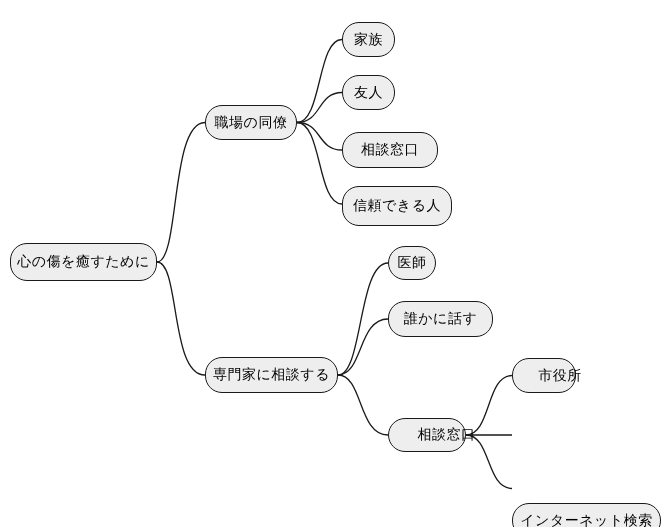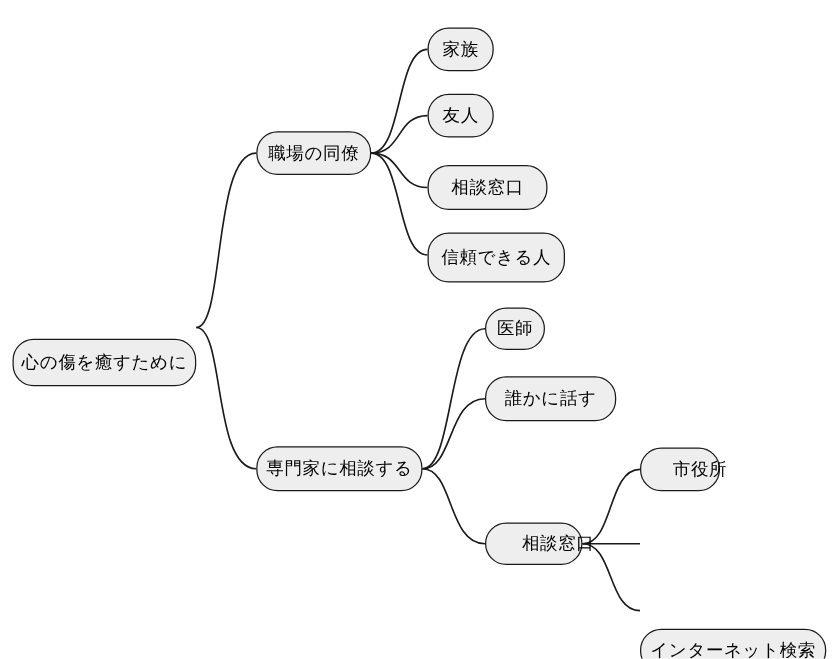--- a/index.html
+++ b/index.html
@@ -35,21 +35,21 @@
     justify-content: center;
     background: #eeeeee;
     border: 1.6px solid #1a1a1a;
     border-radius: 17px;
     font-size: 14px;
     color: #000000;
     white-space: nowrap;
     letter-spacing: 0.5px;
   }
   
-  .n-root      { left: 10px;  top: 243px; width: 147px; height: 38px; margin-top: 28px; }
+  .n-root      { left: 10px;  top: 243px; width: 147px; height: 38px; }
   .n-talk      { left: 205px; top: 105px; width: 92px;  height: 35px; }
   .n-family    { left: 342px; top: 22px;  width: 53px;  height: 35px; }
   .n-friend    { left: 342px; top: 75px;  width: 53px;  height: 35px; }
   .n-colleague { left: 342px; top: 132px; width: 96px;  height: 36px; }
   .n-trusted   { left: 342px; top: 186px; width: 110px; height: 40px; }
   .n-expert    { left: 205px; top: 357px; width: 133px; height: 36px; }
   .n-doctor    { left: 388px; top: 246px; width: 48px;  height: 34px; }
   .n-counselor { left: 388px; top: 301px; width: 105px; height: 36px; }
   .n-desk      { left: 388px; top: 418px; width: 78px;  height: 34px; padding-left: 39px; }
   .n-cityhall  { left: 512px; top: 358px; width: 64px;  height: 35px; padding-left: 32px; }

